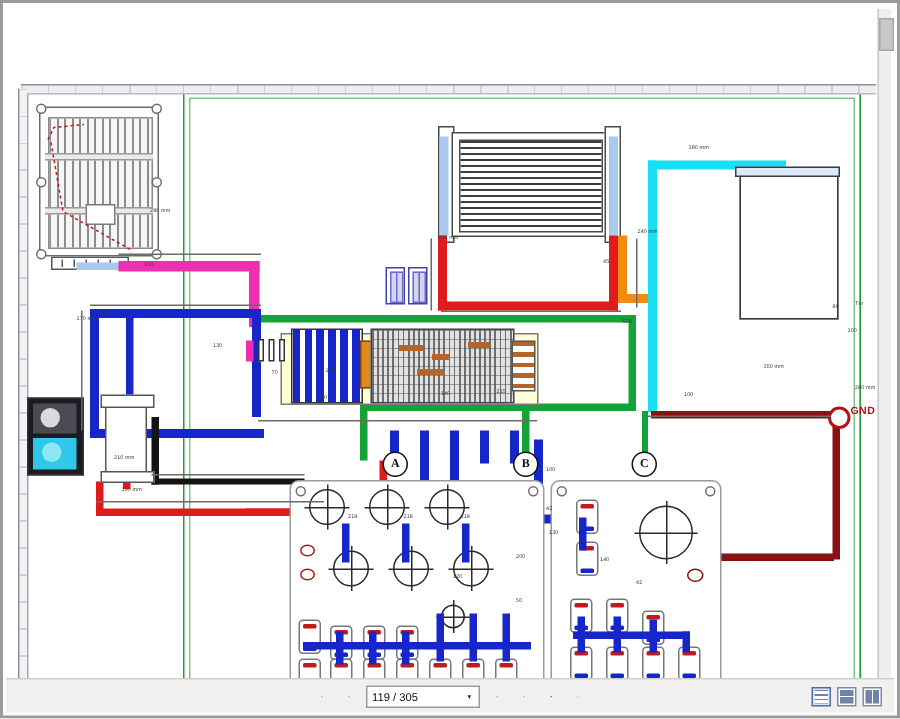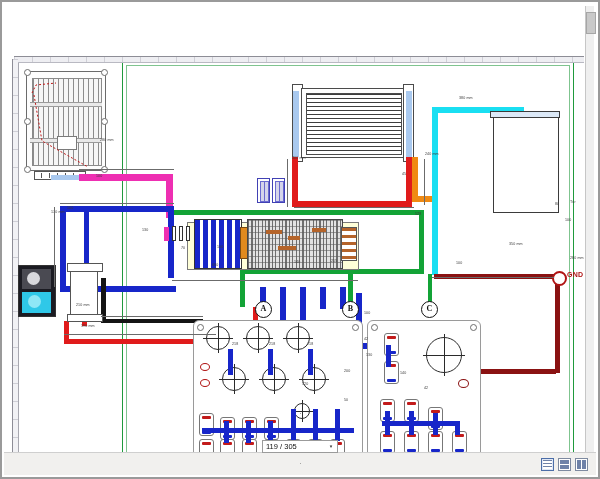--- a/index.html
+++ b/index.html
@@ -122,21 +122,21 @@
 
   .gnd-ring{position:absolute;left:548px;top:240px;width:11px;height:11px;border:2px solid #b01414;border-radius:50%;background:#fff;}
   .gnd-txt{position:absolute;left:563px;top:240px;font-size:7px;font-weight:bold;color:#b01414;letter-spacing:.3px;}
 
   
   .vscroll{position:absolute;right:2px;top:2px;width:8px;height:452px;background:#efefef;border-left:1px solid #c6c6c6;}
   .vthumb{position:absolute;left:0;top:6px;width:8px;height:20px;background:#c9c9c9;border:1px solid #a6a6a6;}
 
   
   .toolbar{position:absolute;left:2px;bottom:2px;width:592px;height:22px;background:#f1f0ee;
-    border-top:1px solid #cfcfcf;display:flex;align-items:center;justify-content:center;gap:5px;flex-direction:column;}
+    border-top:1px solid #cfcfcf;display:flex;align-items:center;justify-content:center;gap:5px;}
   .tb-btn{width:13px;height:14px;display:flex;align-items:center;justify-content:center;
     color:#2b2b2b;font-size:8px;background:transparent;border:0;cursor:pointer;}
   .tb-btn svg{display:block;}
   .pagebox{display:flex;align-items:center;width:74px;height:13px;background:#fff;border:1px solid #9b9b9b;}
   .pagebox input{border:0;outline:0;width:56px;height:11px;font-size:7.5px;color:#111;padding:0 3px;
     font-family:"Liberation Sans",sans-serif;background:transparent;}
   .pagebox .caret{width:14px;height:11px;display:flex;align-items:center;justify-content:center;
     font-size:5px;color:#333;border-left:0;}
   .tb-right{position:absolute;right:8px;display:flex;gap:4px;align-items:center;}
   .viewicon{width:11px;height:11px;border:1px solid #7e8aa0;background:#fff;position:relative;}

